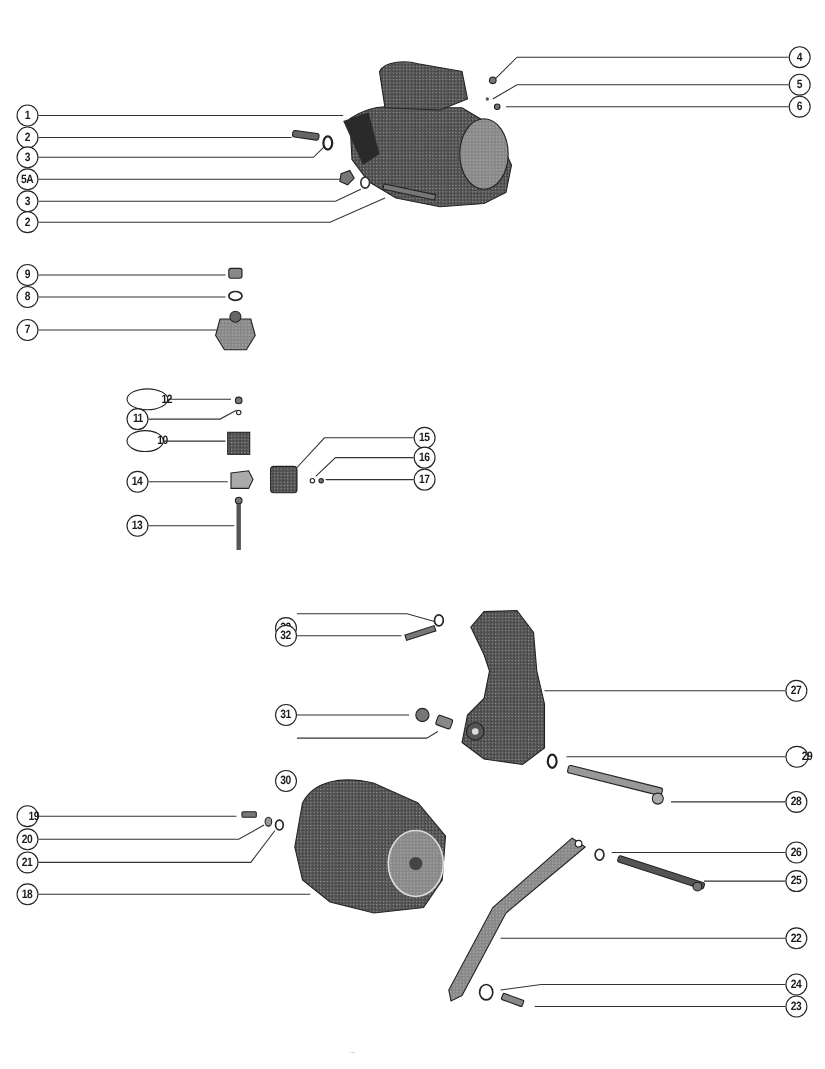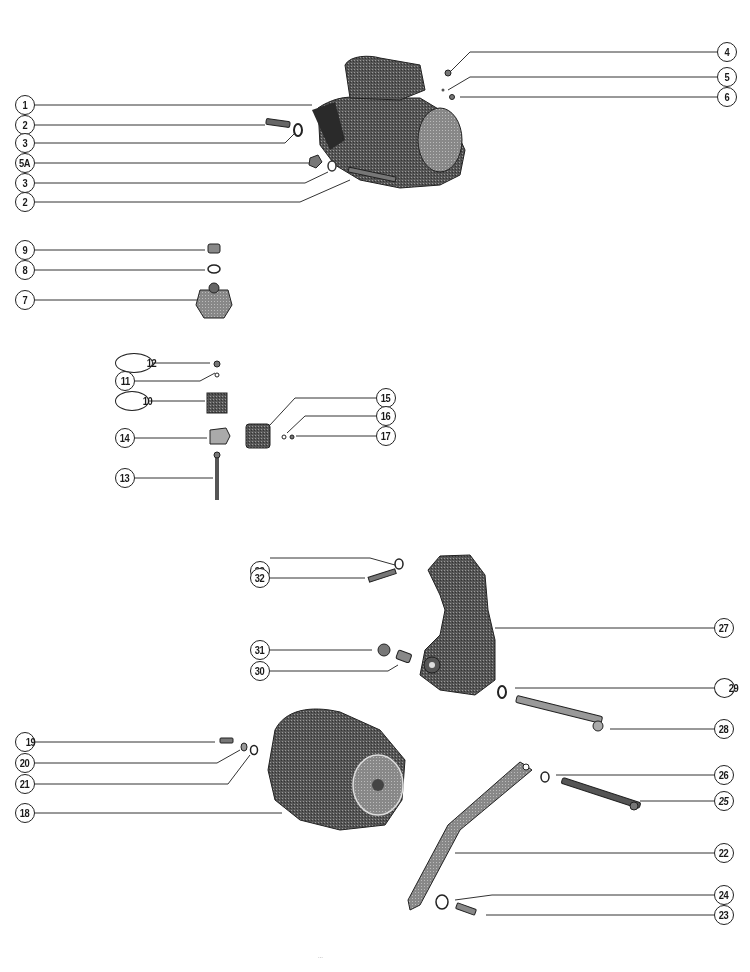--- a/index.html
+++ b/index.html
@@ -196,36 +196,36 @@
       </div>
       <div class="callout" style="left: 260px; top: 571px;">
         <span>33</span>
       </div>
       <div class="callout" style="left: 260px; top: 578px;">
         <span>32</span>
       </div>
       <div class="callout" style="left: 260px; top: 650px;">
         <span>31</span>
       </div>
-      <div class="callout" style="left: 260px; top: 671px; justify-content: center;">
+      <div class="callout" style="left: 260px; top: 710px; justify-content: center;">
         <span>30</span>
       </div>
       <div class="callout" style="left: 724px; top: 628px;">
         <span>27</span>
       </div>
       <div class="callout" style="left: 724px; top: 688px; padding-left: 19px;">
         <span>29</span>
       </div>
       <div class="callout" style="left: 724px; top: 729px;">
         <span>28</span>
       </div>
       <div class="callout" style="left: 724px; top: 775px;">
         <span>26</span>
       </div>
-      <div class="callout" style="left: 724px; top: 801px; font-style: italic;">
+      <div class="callout" style="left: 724px; top: 801px;">
         <span>25</span>
       </div>
       <div class="callout" style="left: 724px; top: 853px;">
         <span>22</span>
       </div>
       <div class="callout" style="left: 724px; top: 895px;">
         <span>24</span>
       </div>
       <div class="callout" style="left: 724px; top: 915px; text-align: center;">
         <span>23</span>

